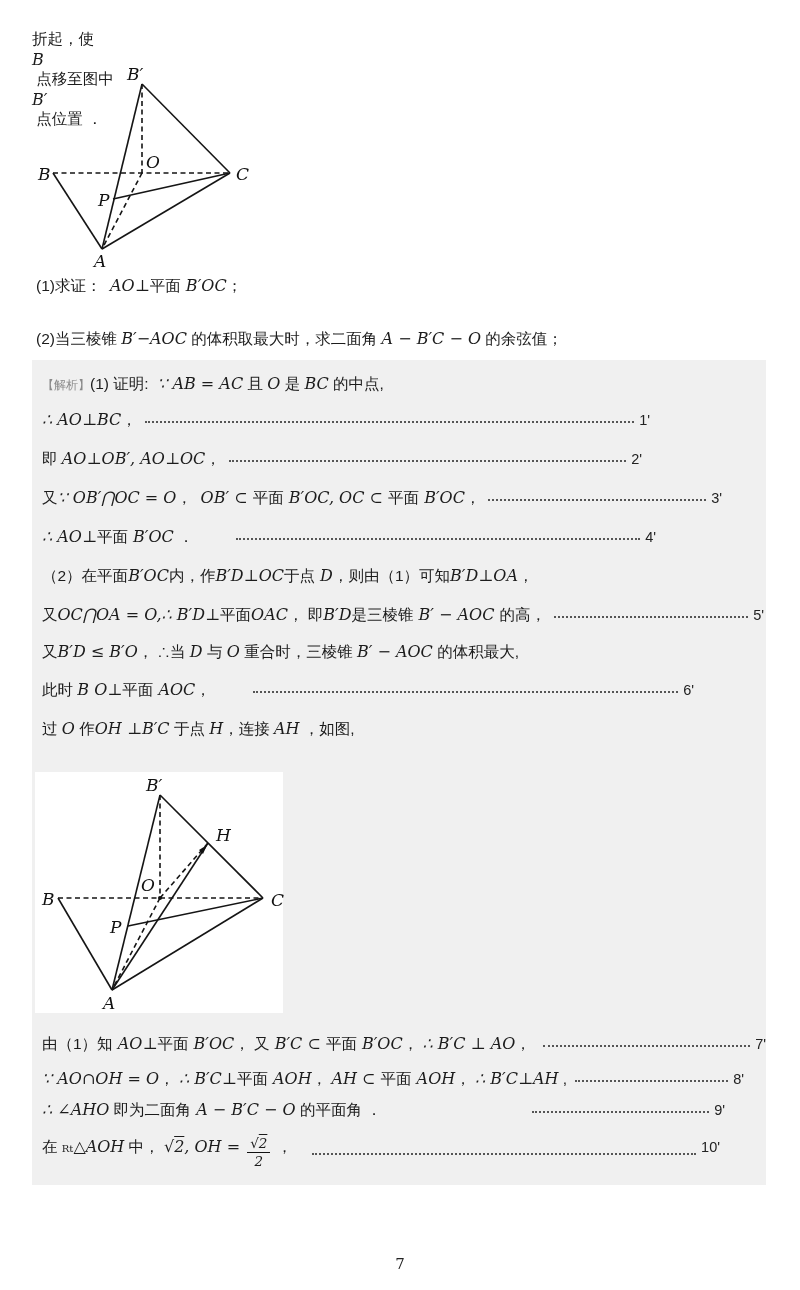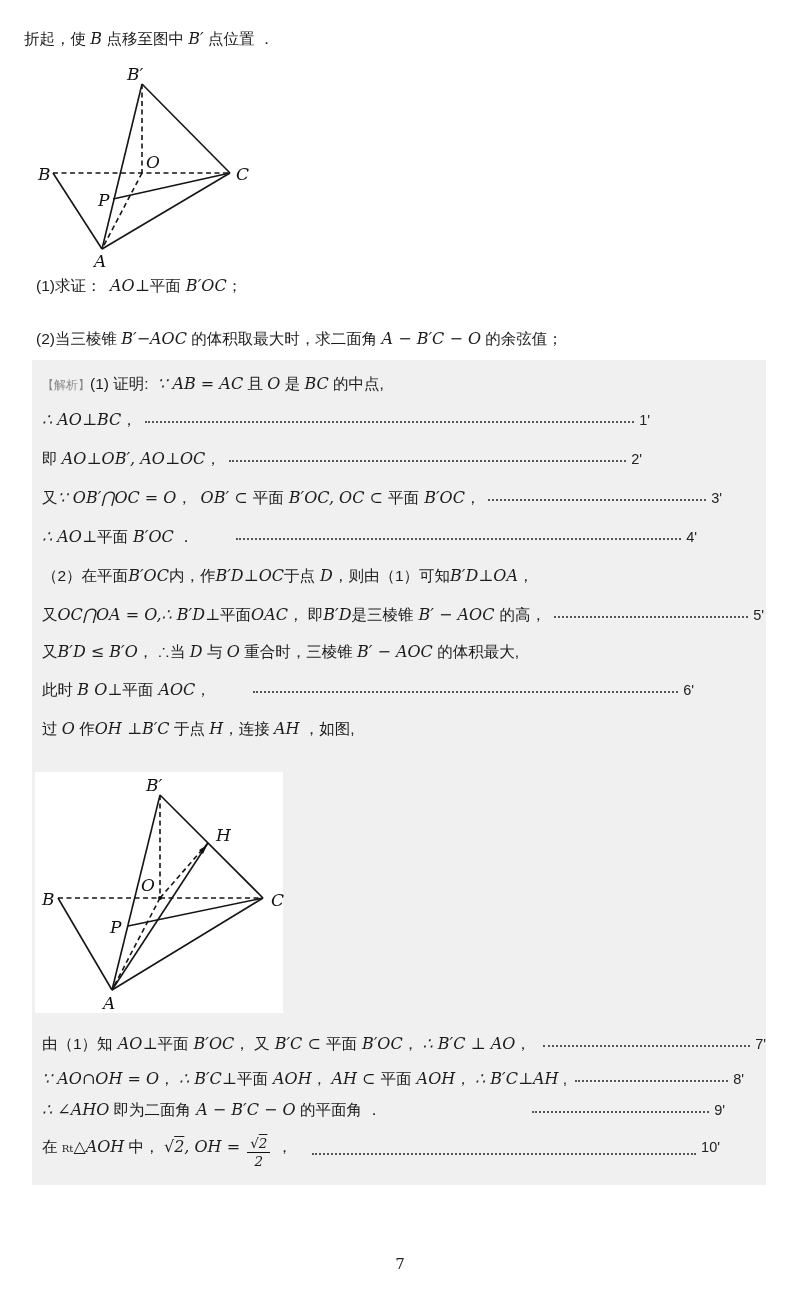--- a/index.html
+++ b/index.html
@@ -35,21 +35,21 @@
   .frac .num .ovl{text-decoration:overline;}
   .frac .den{padding-top:1px;}
   
   svg.fig{overflow:visible;}
   .fig-label{font-family:"DejaVu Serif",serif;font-style:italic;font-size:17px;fill:#111;}
   .page-num{width:100%;text-align:center;font-family:"DejaVu Serif",serif;font-size:15px;color:#222;}
 </style>
 </head>
 <body>
 
-<div class="abs textline" style="left:24px;top:29px;">
+<div class="abs textline" style="left:32px;top:29px;flex-direction:column;">
     <span class="cn">折起，使 </span>
     <span class="m">B</span>
     <span class="cn"> 点移至图中 </span>
     <span class="m">B′</span>
     <span class="cn"> 点位置 ．</span>
   </div>
 
 <svg class="abs fig" viewBox="35 62 220 212" style="left: 35px; top: 62px; width: 220px; height: 212px;">
     <line x1="142" y1="84" x2="102" y2="249" stroke="#151515" stroke-width="1.6"></line>
     <line x1="142" y1="84" x2="230" y2="173" stroke="#151515" stroke-width="1.6"></line>
@@ -113,21 +113,21 @@
         <span class="cn">，  </span>
         <span class="m">OB′ ⊂ </span>
         <span class="cn">平面</span>
         <span class="m"> B′OC, OC ⊂ </span>
         <span class="cn">平面</span>
         <span class="m"> B′OC</span>
         <span class="cn">，</span>
         <span class="leader"></span>
         <span class="mark">3'</span>
       </div>
-      <div class="sol-line" style="top: 166px; padding-right: 69px; justify-content: flex-end;">
+      <div class="sol-line" style="top: 166px; padding-right: 110px; justify-content: flex-end;">
         <span class="m">∴ AO⊥</span>
         <span class="cn">平面</span>
         <span class="m"> B′OC</span>
         <span class="cn"> ．</span>
         <span class="leader" style="margin-left: 42px;"></span>
         <span class="mark">4'</span>
       </div>
       <div class="sol-line" style="top: 205px;">
         <span class="cn">（2）在平面</span>
         <span class="m">B′OC</span>

